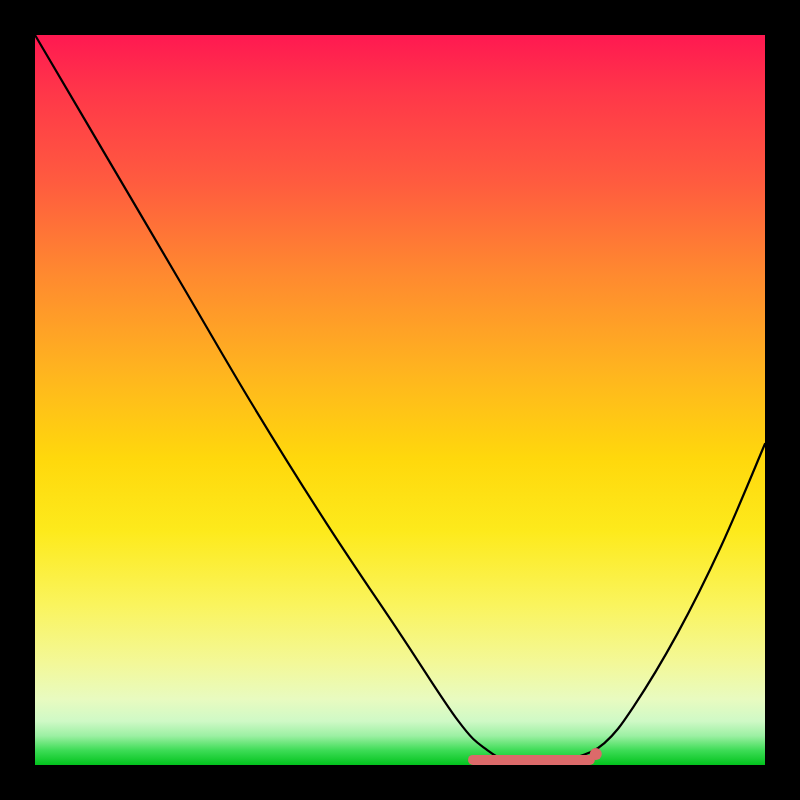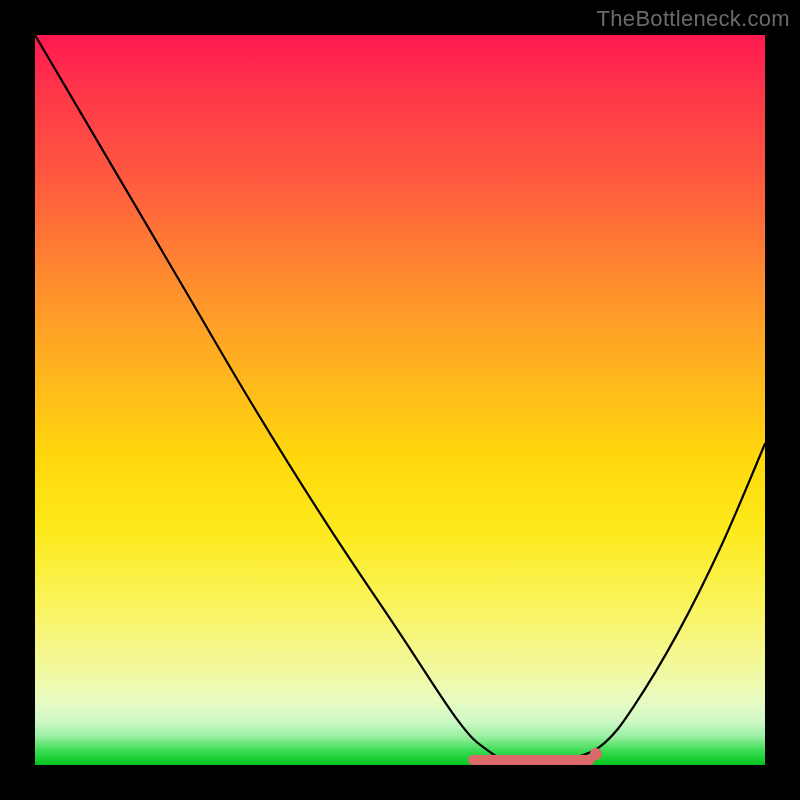--- a/index.html
+++ b/index.html
@@ -82,14 +82,13 @@
 
 <div class="frame">
   <div class="plot-area"></div>
 
   <svg class="curve" viewBox="0 0 730 730" preserveAspectRatio="none">
     <path id="curvePath" class="curve-path" d="M 0.0 0.0 C 13.1 22.3, 46.7 79.4, 73.0 124.1 C 99.3 168.8, 119.7 203.5, 146.0 248.2 C 172.3 292.9, 192.7 328.9, 219.0 372.3 C 245.3 415.7, 265.7 448.4, 292.0 489.1 C 318.3 529.8, 341.3 563.1, 365.0 598.6 C 388.7 634.1, 407.6 665.2, 423.4 686.2 C 439.2 707.2, 442.1 707.5, 452.6 715.4 C 463.1 723.3, 471.3 727.4, 481.8 730.0 C 492.3 732.6, 500.5 731.3, 511.0 730.0 C 521.5 728.7, 529.7 726.6, 540.2 722.7 C 550.7 718.8, 558.9 717.3, 569.4 708.1 C 579.9 698.9, 585.5 691.3, 598.6 671.6 C 611.7 651.9, 626.6 627.5, 642.4 598.6 C 658.2 569.7, 670.4 545.2, 686.2 511.0 C 702.0 476.8, 722.1 427.2, 730.0 408.8"></path>
     <line id="bandLine" class="band" x1="438.0" y1="724.9" x2="554.8" y2="724.9"></line>
     <circle id="bandDot" class="band-dot" r="6" cx="560.8" cy="718.9"></circle>
   </svg>
 
-  <div class="watermark">TheBottleneck.com</div>
 </div>
 
 </body></html>

